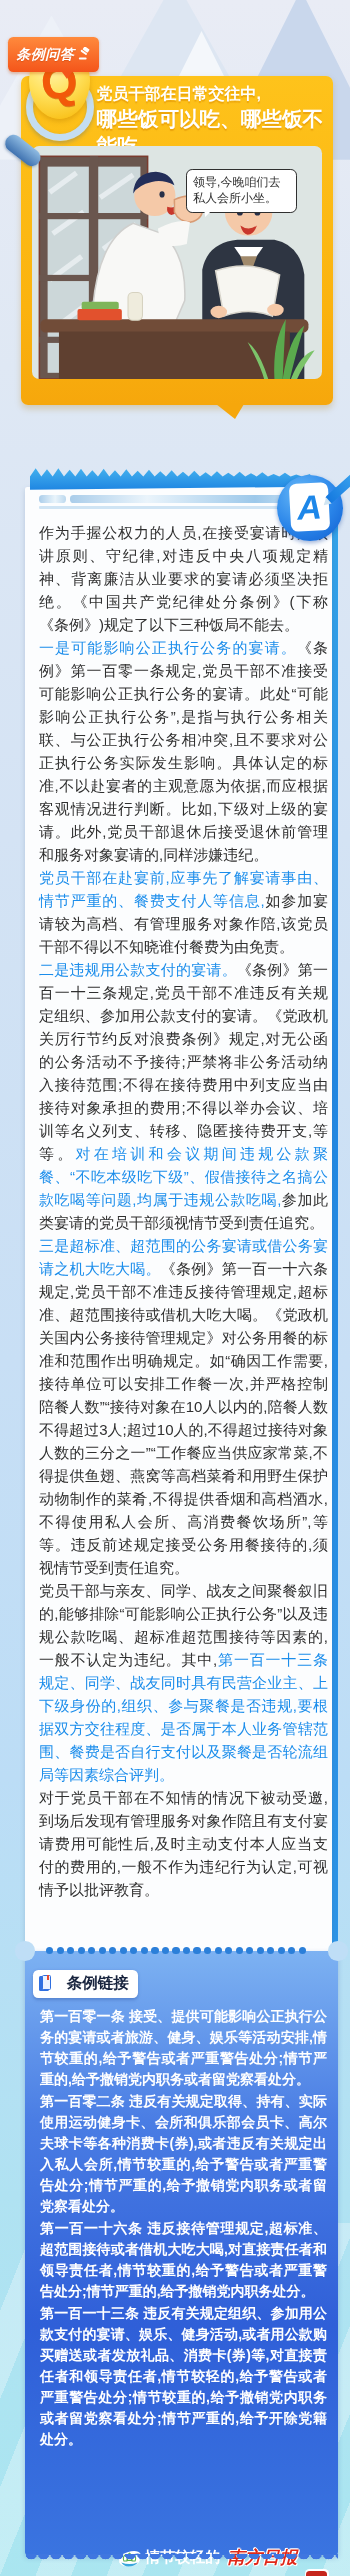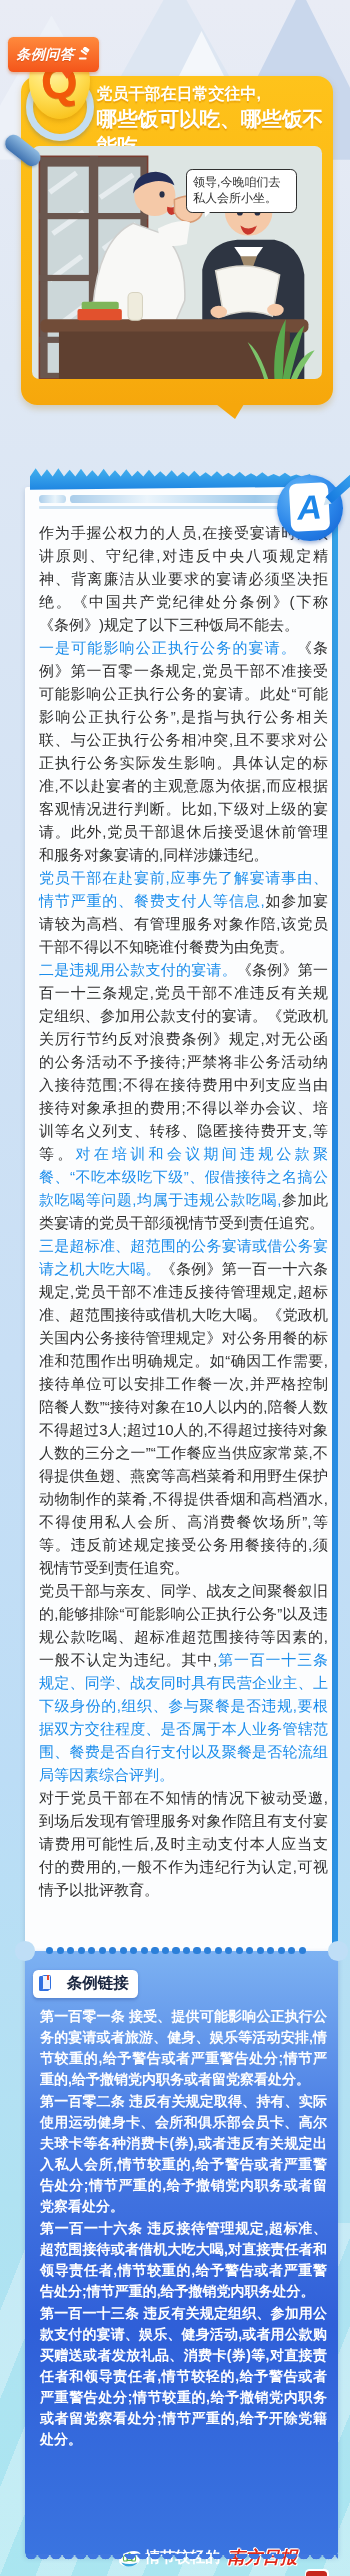--- a/index.html
+++ b/index.html
@@ -30,21 +30,21 @@
     border:7.7px solid #c4ddf0; box-shadow:0 2.1px 4.1px rgba(60,100,150,.35), inset 0 1.5px 3.1px rgba(70,110,160,.45); }
   .q-handle { position:absolute; left:-2.1px; top:101px; width:40px; height:16.5px; border-radius:8.2px;
     background:linear-gradient(180deg,#8fbbe2,#3f72b0); transform:rotate(38deg); box-shadow:0 1.5px 2.6px rgba(50,90,140,.4); }
   .q-coin { position:absolute; left:24px; top:2.1px; width:61px; height:76px; border-radius:50%;
     background:radial-gradient(circle at 38% 30%, #fff6b0 0%, #ffe15c 45%, #f7b500 100%);
     box-shadow:0 2.6px 5.2px rgba(180,120,0,.35); display:flex; align-items:center; justify-content:center; }
   .q-coin .q { font-size:47px; font-weight:bold; color:#f2590a; transform:rotate(-6deg); text-shadow:0 1px 0 #d8851e; }
 
   
   .yellow-panel { position:absolute; left:20.6px; top:76px; width:312px; height:329px; z-index:2;
-    background:linear-gradient(180deg,#fec31b 0%, #fbb30f 70%, #f6a70c 100%); border-radius:16px;
+    background:linear-gradient(180deg,#fec31b 0%, #fbb30f 70%, #f6a70c 100%); border-radius:7px;
     box-shadow:0 3.1px 6.2px rgba(170,120,10,.25); }
   .yellow-panel::after { content:""; position:absolute; left:195px; bottom:-14.4px;
     border-left:19.6px solid transparent; border-right:9.3px solid transparent; border-top:15.5px solid #f6a70c; }
   .title-block { position:absolute; left:76px; top:6.2px; color:#fff; }
   .title-l1 { font-size:16px; font-weight:bold; line-height:23px; text-shadow:0 1.5px 1px rgba(220,140,0,.55); }
   .title-l2, .title-l3 { font-size:20.6px; font-weight:bold; line-height:27px; text-shadow:0 1.5px 1px rgba(220,140,0,.55); }
 
   
   .illus { position:absolute; left:32px; top:146px; width:290px; height:233px; border-radius:7.2px;
     overflow:hidden; background:#dde5e3; z-index:3; }

